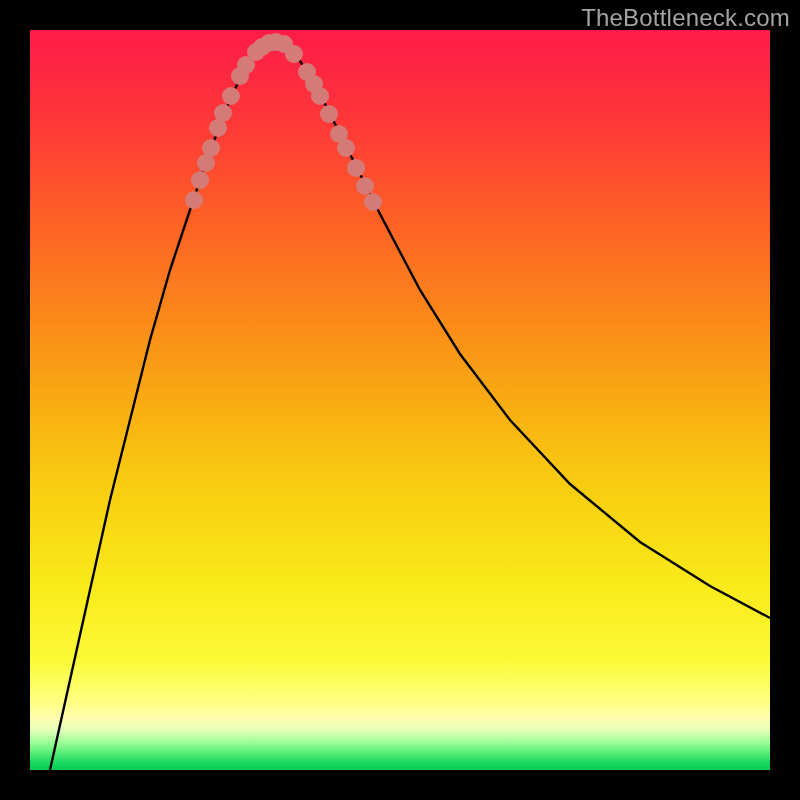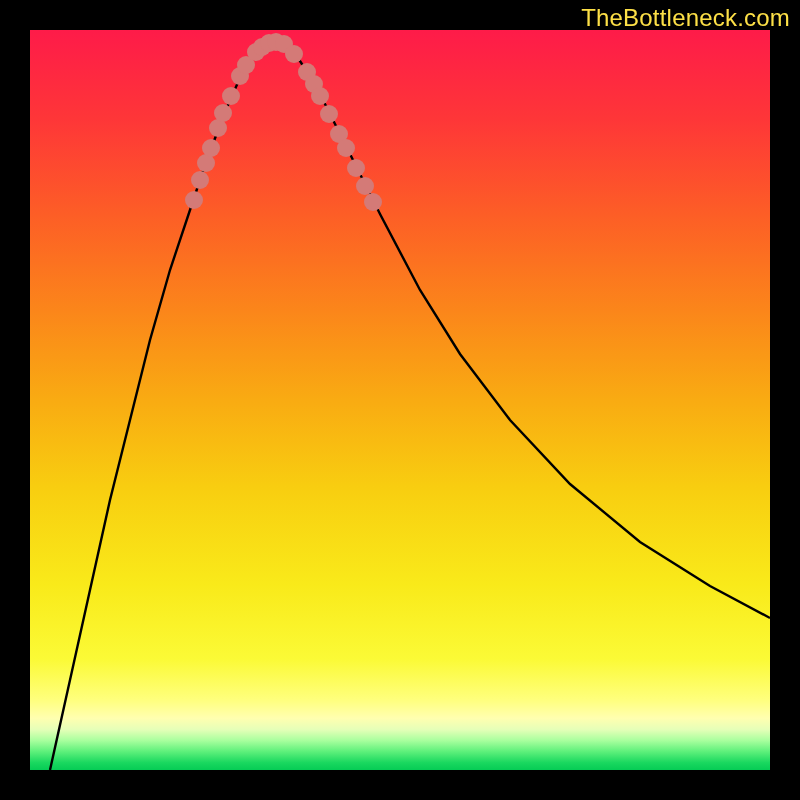--- a/index.html
+++ b/index.html
@@ -23,21 +23,21 @@
     position: absolute;
     left: 0;
     top: 0;
     width: 100%;
     height: 100%;
   }
   .watermark {
     position: absolute;
     top: 4px;
     right: 10px;
-    color: #fde047;
+    color: #a3a3a3;
     font-size: 24px;
     font-weight: 400;
     letter-spacing: 0.2px;
     z-index: 10;
   }
   svg.curve {
     position: absolute;
     left: 0;
     top: 0;
     width: 740px;

